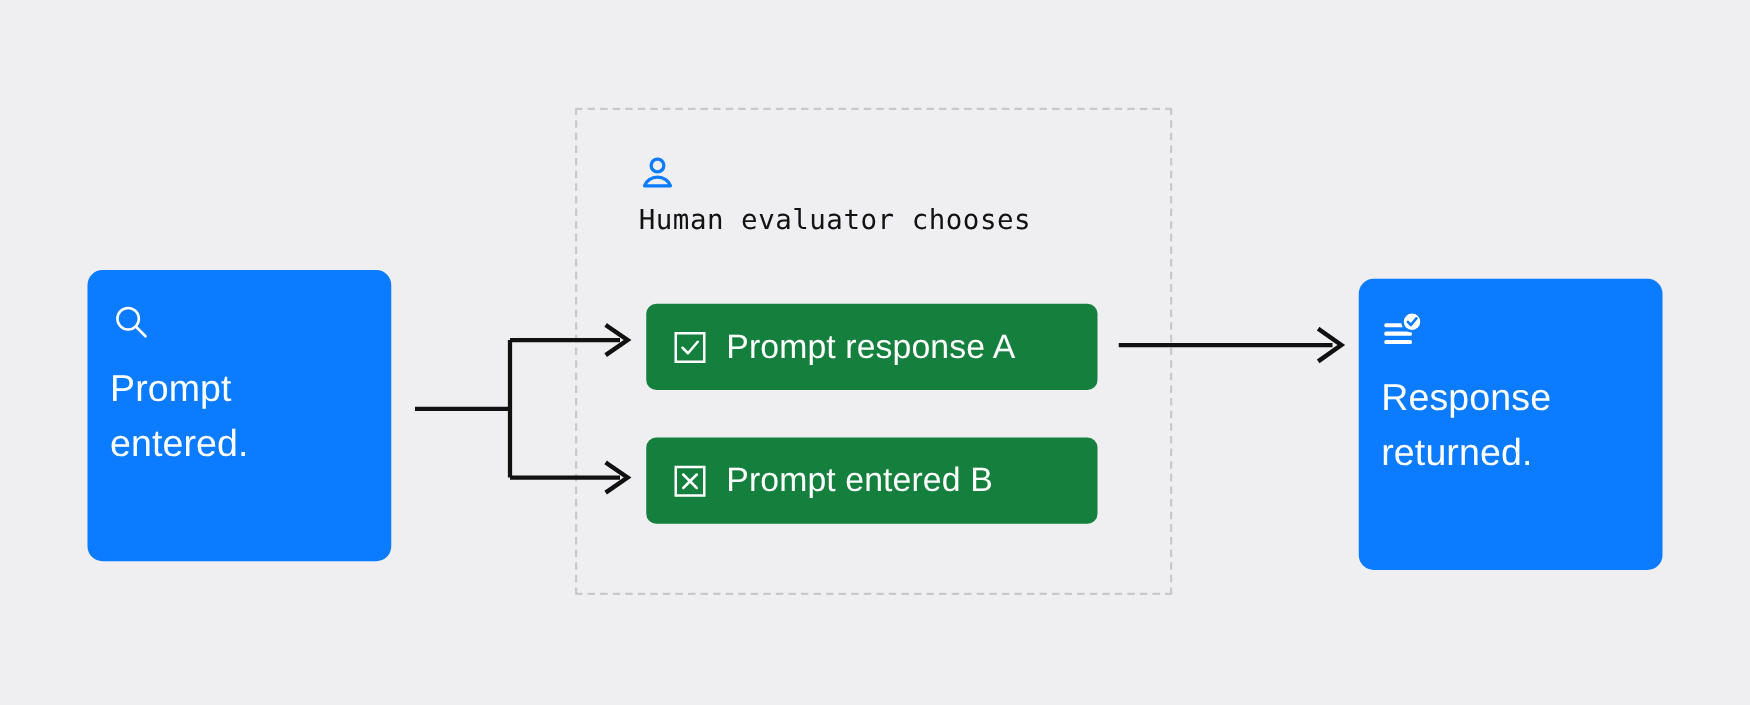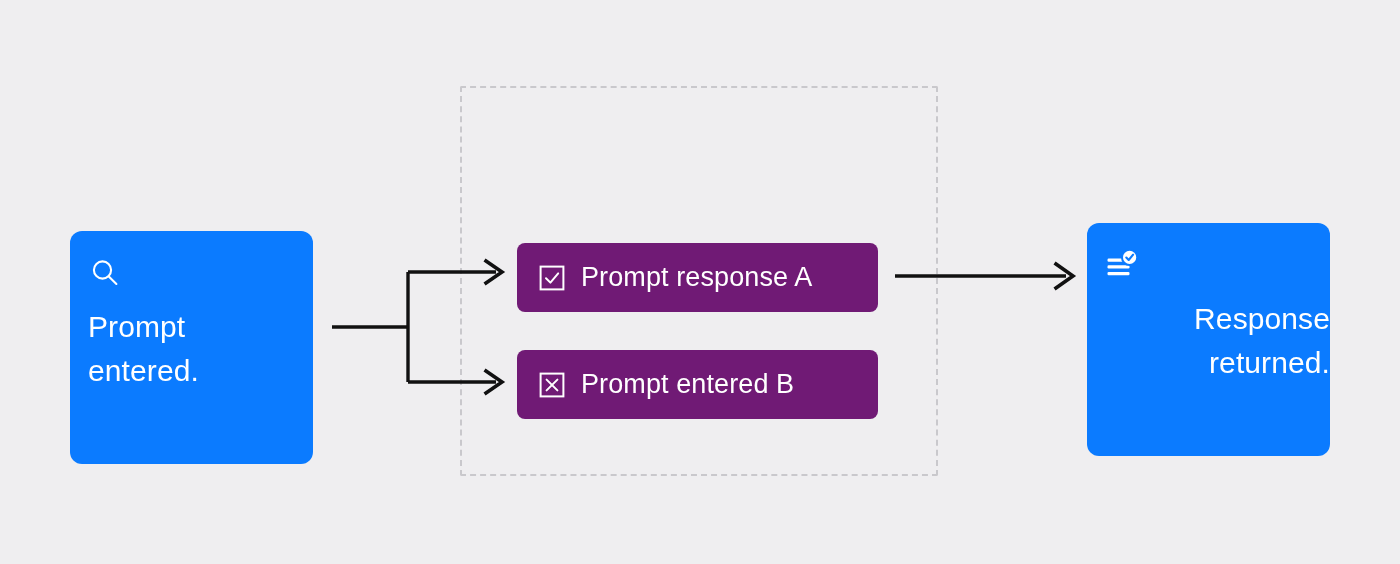--- a/index.html
+++ b/index.html
@@ -22,38 +22,38 @@
   
   .end-card {
     position: absolute;
     width: 243px;
     height: 233px;
     background: #0b7bff;
     border-radius: 12px;
     box-sizing: border-box;
     padding: 26px 0 0 18px;
   }
-  #card-left  { left: 70px;   top: 231px; }
+  #card-left  { left: 70px;   top: 216px; }
   #card-right { left: 1087px; top: 223px; }
 
   .card-icon {
     width: 34px;
     height: 34px;
     display: block;
     margin-bottom: 14px;
   }
   .card-text {
     color: #ffffff;
     font-size: 30px;
     line-height: 44px;
     letter-spacing: 0.1px;
     white-space: pre-line;
     font-weight: 400;
   }
-  #card-right .card-text { margin-top: 7px; text-align: right; }
+  #card-right .card-text { margin-top: 7px; }
 
   
   #dashed-box {
     position: absolute;
     left: 460px;
     top: 86px;
     width: 478px;
     height: 390px;
     border: 2px dashed #c9c8cc;
     border-radius: 2px;
@@ -80,21 +80,21 @@
     color: #121212;
     white-space: nowrap;
   }
 
   
   .option-btn {
     position: absolute;
     left: 517px;
     width: 361px;
     height: 69px;
-    background: #701a75;
+    background: #15803d;
     border-radius: 8px;
     display: flex;
     align-items: center;
     box-sizing: border-box;
     padding-left: 22px;
     border: none;
   }
   #option-a { top: 243px; }
   #option-b { top: 350px; }
 
@@ -131,20 +131,27 @@
 
   <div class="end-card" id="card-left">
     <svg class="card-icon" viewBox="0 0 34 34">
       <circle cx="14.5" cy="13" r="8.6" fill="none" stroke="#ffffff" stroke-width="2.1"></circle>
       <line x1="20.8" y1="19.4" x2="28.4" y2="27" stroke="#ffffff" stroke-width="2.1" stroke-linecap="round"></line>
     </svg>
     <div class="card-text">Prompt
 entered.</div>
   </div>
 
+  <div id="evaluator-group">
+    <svg id="person-icon" viewBox="0 0 30 30">
+      <circle cx="15" cy="8.4" r="5.1" fill="none" stroke="#0b7bff" stroke-width="2.6"></circle>
+      <path d="M4.6 24.6 A10.8 9.4 0 0 1 25.4 24.6 Z" fill="none" stroke="#0b7bff" stroke-width="2.6" stroke-linejoin="round"></path>
+    </svg>
+    <div id="evaluator-label">Human evaluator chooses</div>
+  </div>
 
   <div class="option-btn" id="option-a">
     <svg class="option-box-icon" viewBox="0 0 26 26">
       <rect x="1.6" y="1.6" width="22.8" height="22.8" fill="none" stroke="#ffffff" stroke-width="2"></rect>
       <polyline points="7,13.2 11.4,17.6 19.2,8.4" fill="none" stroke="#ffffff" stroke-width="2" stroke-linecap="round" stroke-linejoin="round"></polyline>
     </svg>
     <span class="option-label">Prompt response A</span>
   </div>
 
   <div class="option-btn" id="option-b">

